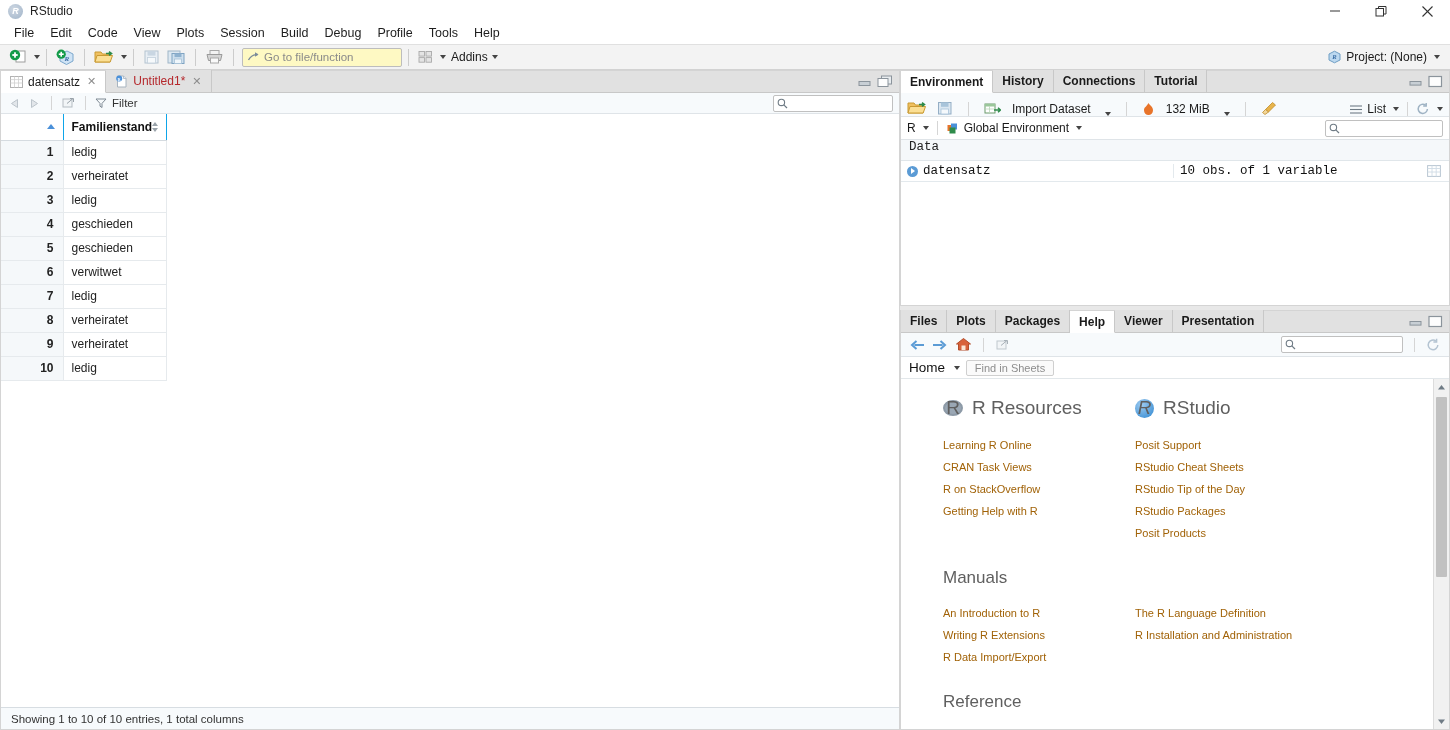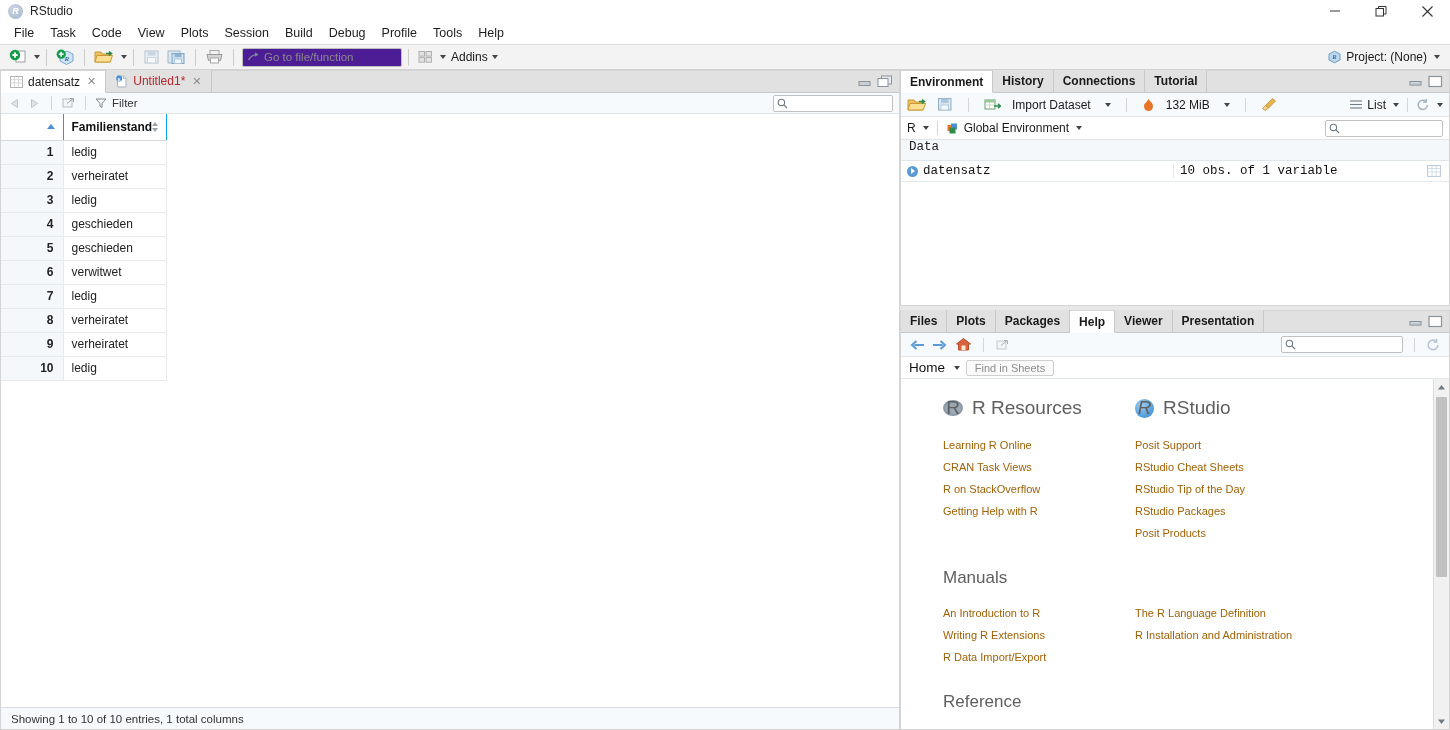--- a/index.html
+++ b/index.html
@@ -47,21 +47,21 @@
     padding: 0 6px; flex: 0 0 26px; gap: 1px;
   }
   .tb-btn {
     display: flex; align-items: center; justify-content: center;
     height: 22px; padding: 0 3px; border-radius: 2px;
   }
   .tb-sep { width: 1px; height: 17px; background: #cccccc; margin: 0 5px; }
   .caret { width:0;height:0;border-left:3.5px solid transparent;border-right:3.5px solid transparent;border-top:4px solid #444; margin-left:3px; }
   .goto-box {
     display: flex; align-items: center; height: 19px; width: 160px;
-    border: 1px solid #bdbdbd; background: #4c1d95; border-radius: 2px;
+    border: 1px solid #bdbdbd; background: #fef9c3; border-radius: 2px;
     padding: 0 4px; margin-left: 2px;
   }
   .goto-box .ph { color: #8a8a8a; font-size: 11.5px; margin-left: 4px; }
   .addins-lbl { font-size: 12px; color: #1a1a1a; margin-left: 4px; }
   .proj-area { margin-left: auto; display: flex; align-items: center; gap: 4px; padding-right: 4px; }
   .proj-lbl { font-size: 12px; color: #1a1a1a; }
 
   
   .main { flex: 1 1 auto; display: flex; background: #e8e8e8; min-height: 0; }
   .col-left { width: 900px; display: flex; flex-direction: column; min-width:0; }
@@ -128,21 +128,21 @@
   
   .console-panel { margin-top: 4px; height: 30px; flex: 0 0 30px; }
   .console-head {
     height: 22px; background: #e1e1e1; display: flex; align-items: center;
     padding-left: 10px; font-size: 12px; color: #1a1a1a; border-bottom:1px solid #c8c8c8;
   }
 
   
   .env-toolbar {
     height: 24px; background: #f7fafc; border-bottom: 1px solid #dfe4e8;
-    display: flex; align-items: center; padding: 0 6px; gap: 11px; flex: 0 0 24px; font-size: 12px;
+    display: flex; align-items: flex-end; padding: 0 6px; gap: 11px; flex: 0 0 24px; font-size: 12px;
   }
   .env-toolbar .lbl { font-size: 12px; color: #1a1a1a; }
   .env-ctx {
     height: 23px; background: #ffffff; border-bottom: 1px solid #dfe4e8;
     display: flex; align-items: center; padding: 0 6px; gap: 4px; flex: 0 0 23px; font-size: 12px;
   }
   .env-search {
     margin-left: auto; width: 118px; height: 17px; border: 1px solid #c0c0c0;
     background: #fff; border-radius: 2px; display: flex; align-items: center; padding: 0 3px;
   }
@@ -237,21 +237,21 @@
         <svg width="13" height="13" viewBox="0 0 13 13">
           <line x1="1.5" y1="1.5" x2="11.5" y2="11.5" stroke="#333" stroke-width="1.1"></line>
           <line x1="11.5" y1="1.5" x2="1.5" y2="11.5" stroke="#333" stroke-width="1.1"></line>
         </svg>
       </div>
     </div>
   </div>
 
   <div class="menubar">
     <div class="menu-item">File</div>
-    <div class="menu-item">Task</div>
+    <div class="menu-item">Edit</div>
     <div class="menu-item">Code</div>
     <div class="menu-item">View</div>
     <div class="menu-item">Plots</div>
     <div class="menu-item">Session</div>
     <div class="menu-item">Build</div>
     <div class="menu-item">Debug</div>
     <div class="menu-item">Profile</div>
     <div class="menu-item">Tools</div>
     <div class="menu-item">Help</div>
   </div>

